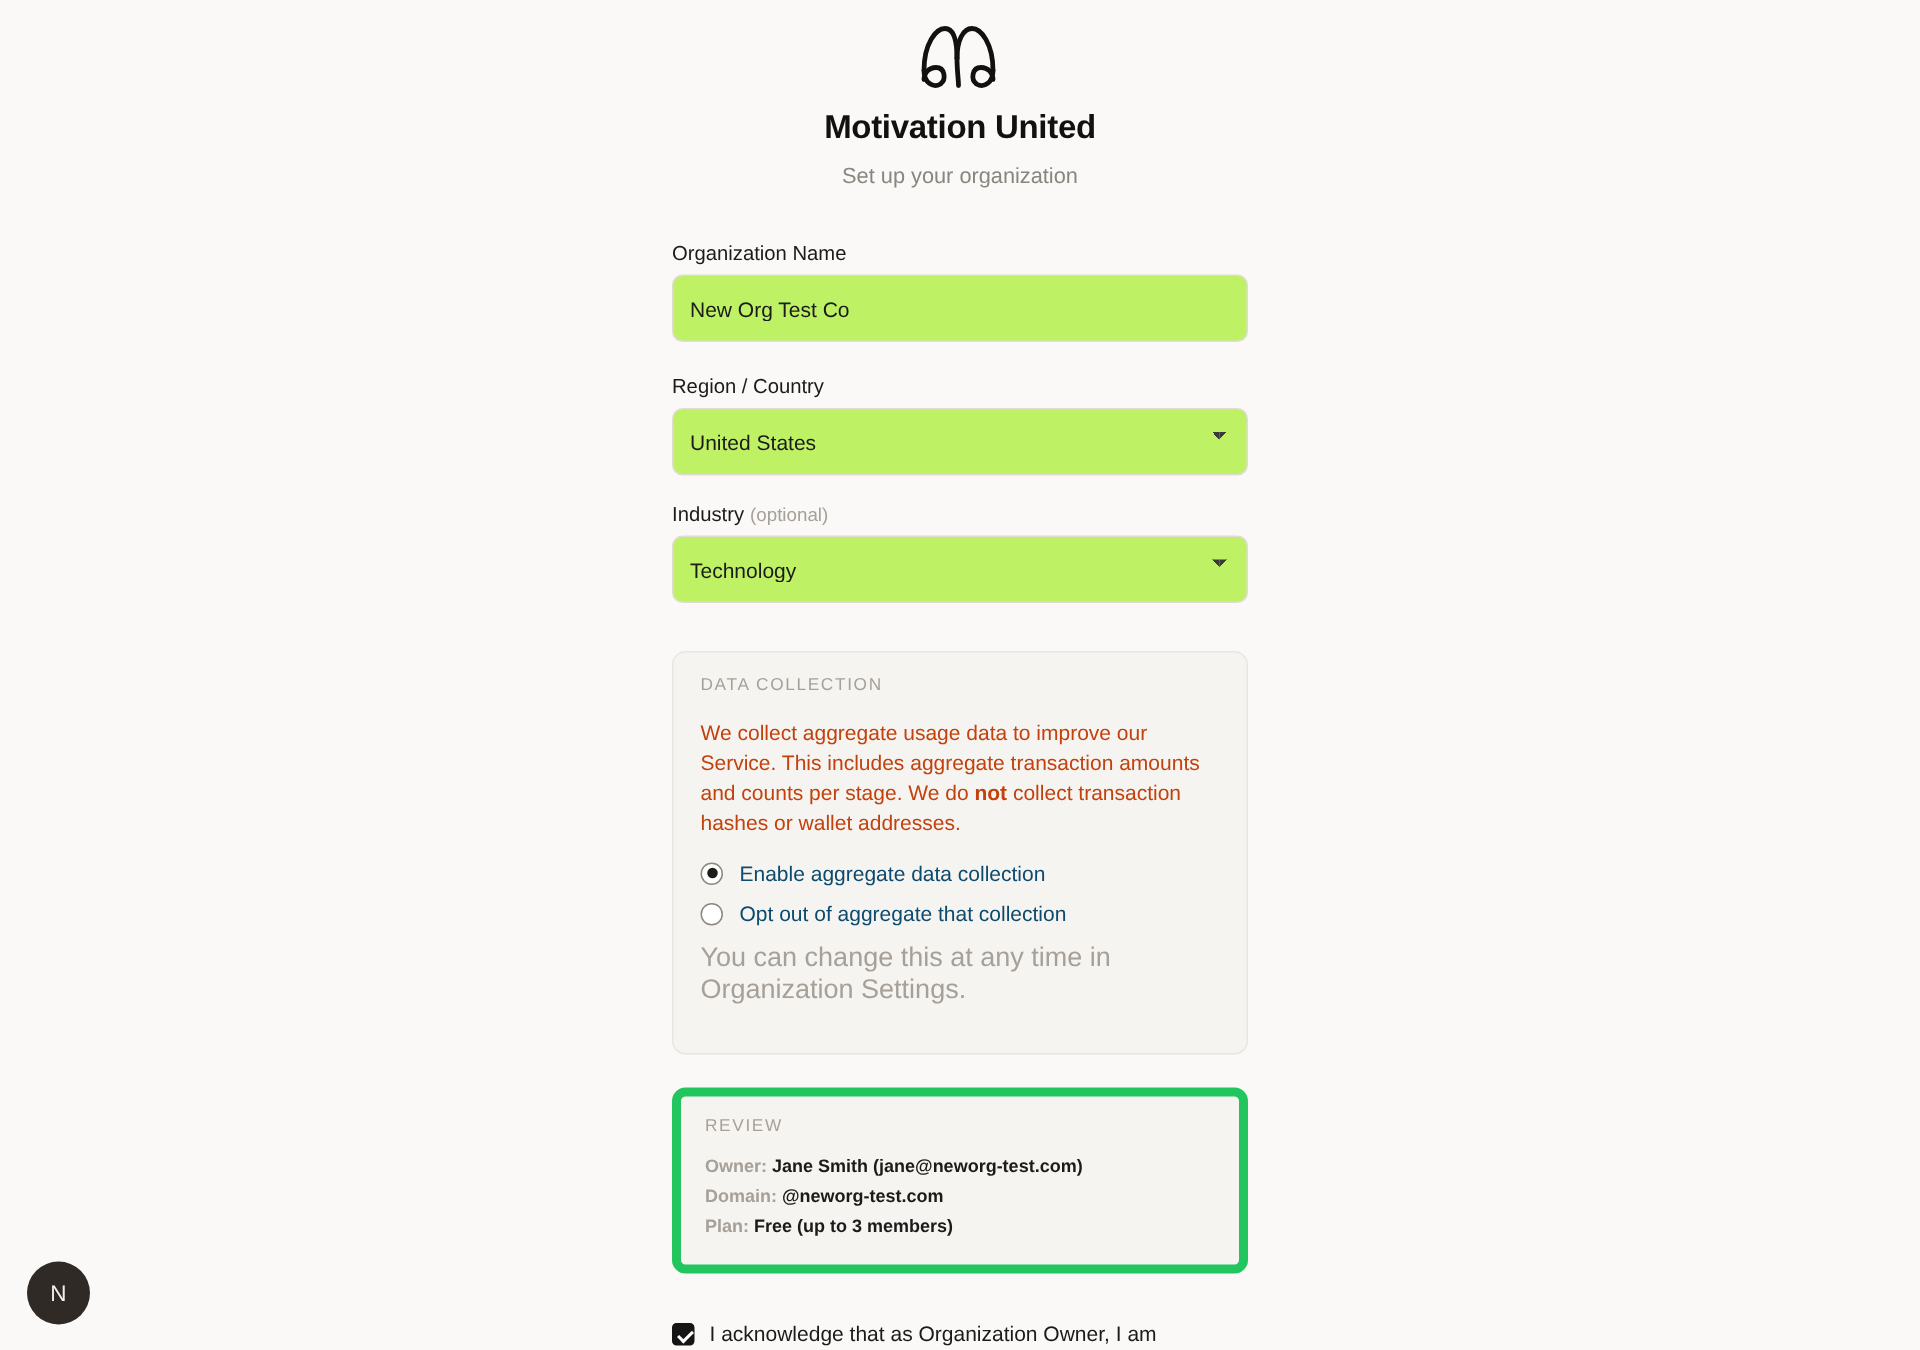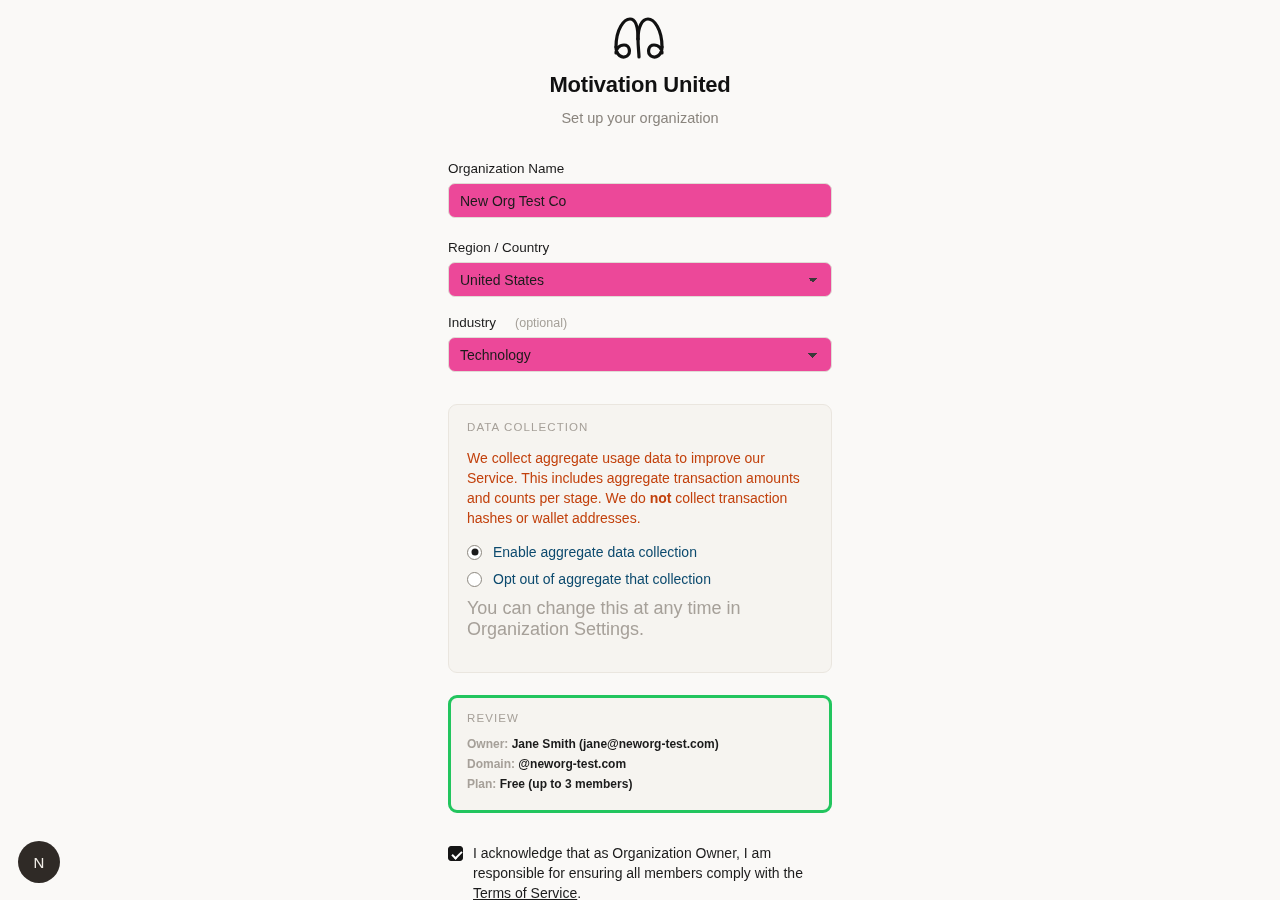--- a/index.html
+++ b/index.html
@@ -46,28 +46,28 @@
   }
   .field-label {
     font-size: 13.5px;
     color: #1b1b1b;
     margin-bottom: 7px;
     display: block;
   }
   .optional {
     color: #a5a099;
     font-size: 12.5px;
-    margin-left: 19px;
+    margin-left: 4px;
   }
   input.text-input, select.select-input {
     width: 384px;
-    height: 35px;
+    height: 45px;
     border: 1px solid #e0dcd5;
     border-radius: 7px;
-    background: #ec4899;
+    background: #bef264;
     font-size: 14px;
     font-family: "Liberation Sans", sans-serif;
     color: #1b1b1b;
     padding: 0 11px;
     outline: none;
     display: block;
   }
   select.select-input {
     appearance: none;
     -webkit-appearance: none;
@@ -132,21 +132,21 @@
     font-size: 14px;
     color: #0c4a6e;
   }
   .panel-note {
     font-size: 18px;
     color: #a6a099;
     margin-top: 8px;
   }
 
   .review-panel {
-    border: 3px solid #22c55e;
+    border: 6px solid #22c55e;
     border-radius: 9px;
     background: #f6f4f0;
     padding: 14px 16px 16px 16px;
     margin-top: 22px;
   }
   .review-title {
     font-size: 11.5px;
     letter-spacing: 1.1px;
     color: #a6a099;
     text-transform: uppercase;

